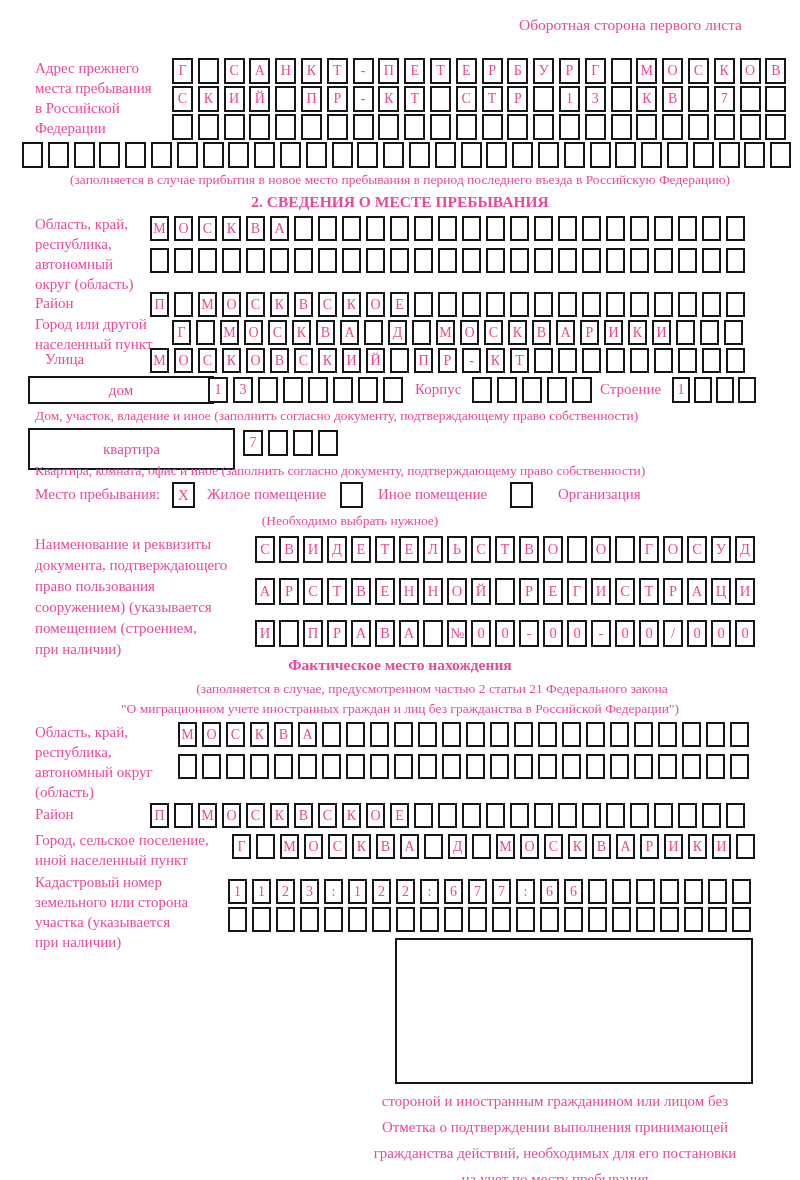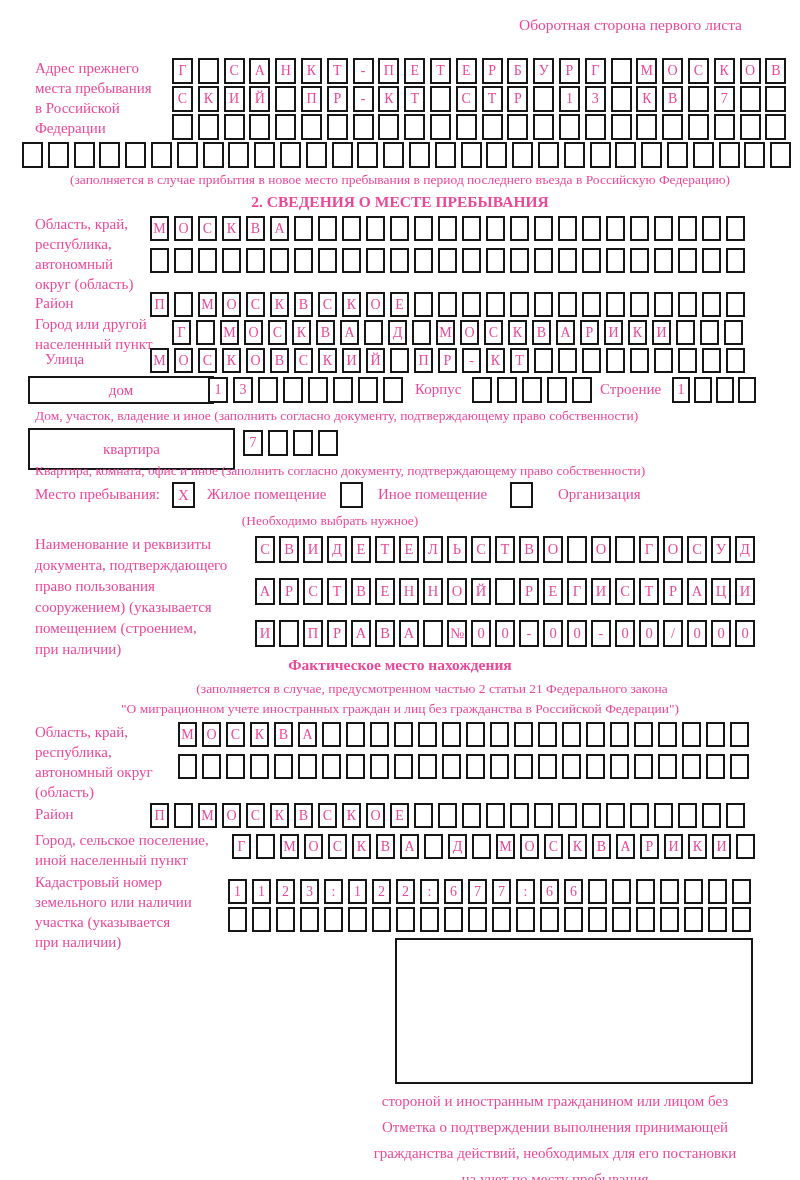--- a/index.html
+++ b/index.html
@@ -350,21 +350,21 @@
     </div>
   <div class="note" style="left:35px;top:463px;">Квартира, комната, офис и иное (заполнить согласно документу, подтверждающему право собственности)</div>
 
   <div class="ilabel" style="left:35px;top:486px;">Место пребывания:</div>
   <div class="cbx" style="left:172px;top:482px;">X</div>
   <div class="ilabel" style="left:207px;top:486px;">Жилое помещение</div>
   <div class="cbx" style="left:340px;top:482px;"></div>
   <div class="ilabel" style="left:378px;top:486px;">Иное помещение</div>
   <div class="cbx" style="left:510px;top:482px;"></div>
   <div class="ilabel" style="left:558px;top:486px;">Организация</div>
-  <div class="note" style="left:0px;top:513px;width:660px;text-align:center;">(Необходимо выбрать нужное)</div>
+  <div class="note" style="left:0px;top:513px;width:660px;text-align:center;padding-left:20px;">(Необходимо выбрать нужное)</div>
 
   <div class="lines" style="left:35px;top:534px;line-height:21px;">
       <div>Наименование и реквизиты</div>
       <div>документа, подтверждающего</div>
       <div>право пользования</div>
       <div>сооружением) (указывается</div>
       <div>помещением (строением,</div>
       <div>при наличии)</div>
     </div>
   <div class="cells doc" style="left:255px;top:536px;">
@@ -553,21 +553,21 @@
       <div class="cell">А</div>
       <div class="cell">Р</div>
       <div class="cell">И</div>
       <div class="cell">К</div>
       <div class="cell">И</div>
       <div class="cell"></div>
     </div>
 
   <div class="lines" style="left:35px;top:872px;">
       <div>Кадастровый номер</div>
-      <div>земельного или наличии</div>
+      <div>земельного или сторона</div>
       <div>участка (указывается</div>
       <div>при наличии)</div>
     </div>
   <div class="cells std" style="left:228px;top:879px;">
       <div class="cell">1</div>
       <div class="cell">1</div>
       <div class="cell">2</div>
       <div class="cell">3</div>
       <div class="cell">:</div>
       <div class="cell">1</div>

